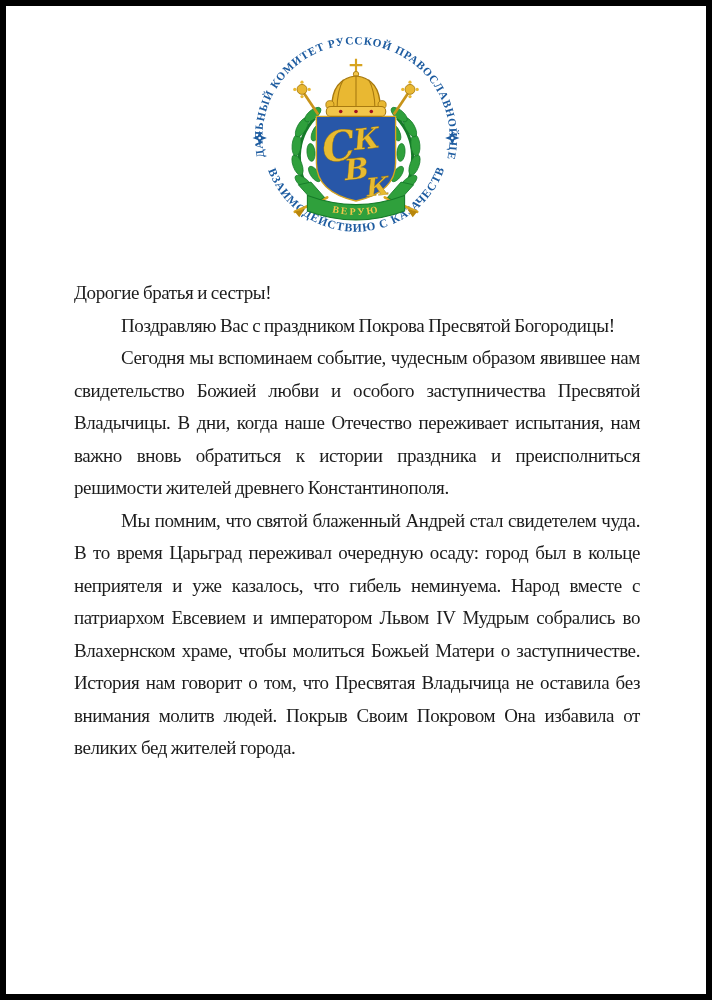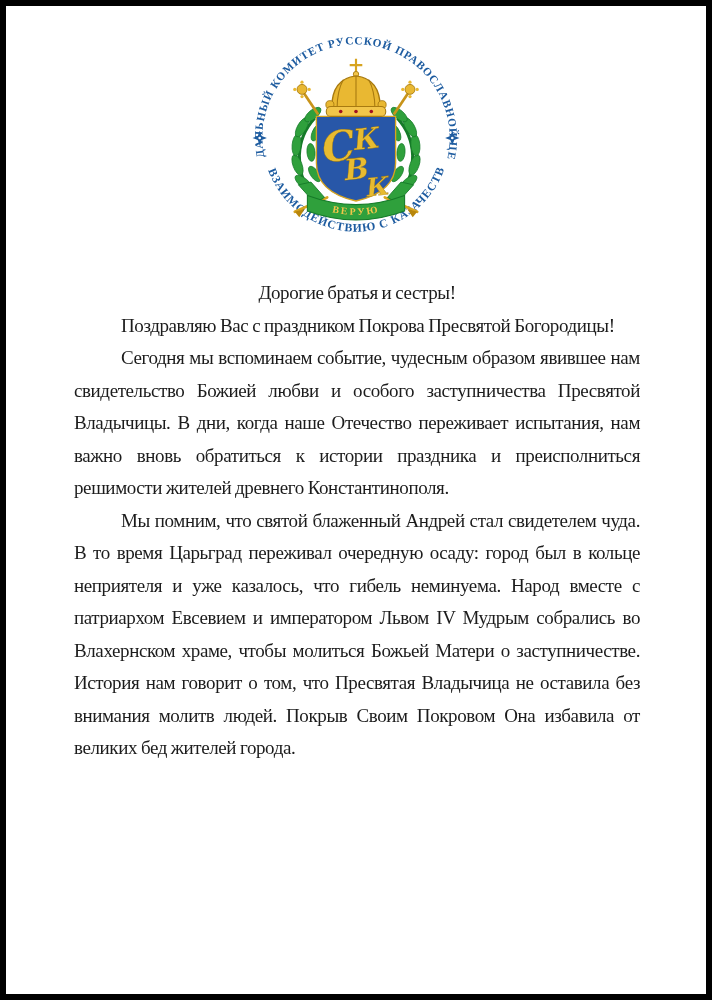--- a/index.html
+++ b/index.html
@@ -29,21 +29,21 @@
 
   .letter-body {
     margin:31px 66px 0 68px;
     font-size:19px;
     line-height:32.5px;
     letter-spacing:-0.4px;
     word-spacing:-0.5px;
     text-align:justify;
   }
   .letter-body p { margin:0; }
-  .salutation { text-align:center; text-indent:0; }
+  .salutation { text-align:left; text-indent:0; }
   .para { text-indent:47px; }
   .para-cut { text-align-last:justify; }
 
   .arc-text { font-family:"Liberation Serif", serif; font-weight:bold; fill:#1e5ca0; }
   .mono-letter { font-family:"DejaVu Serif", serif; font-style:italic; font-weight:bold; fill:#e8bb30; stroke:#93700e; stroke-width:0.4px; }
 </style>
 </head>
 <body>
 
 <div class="page">

